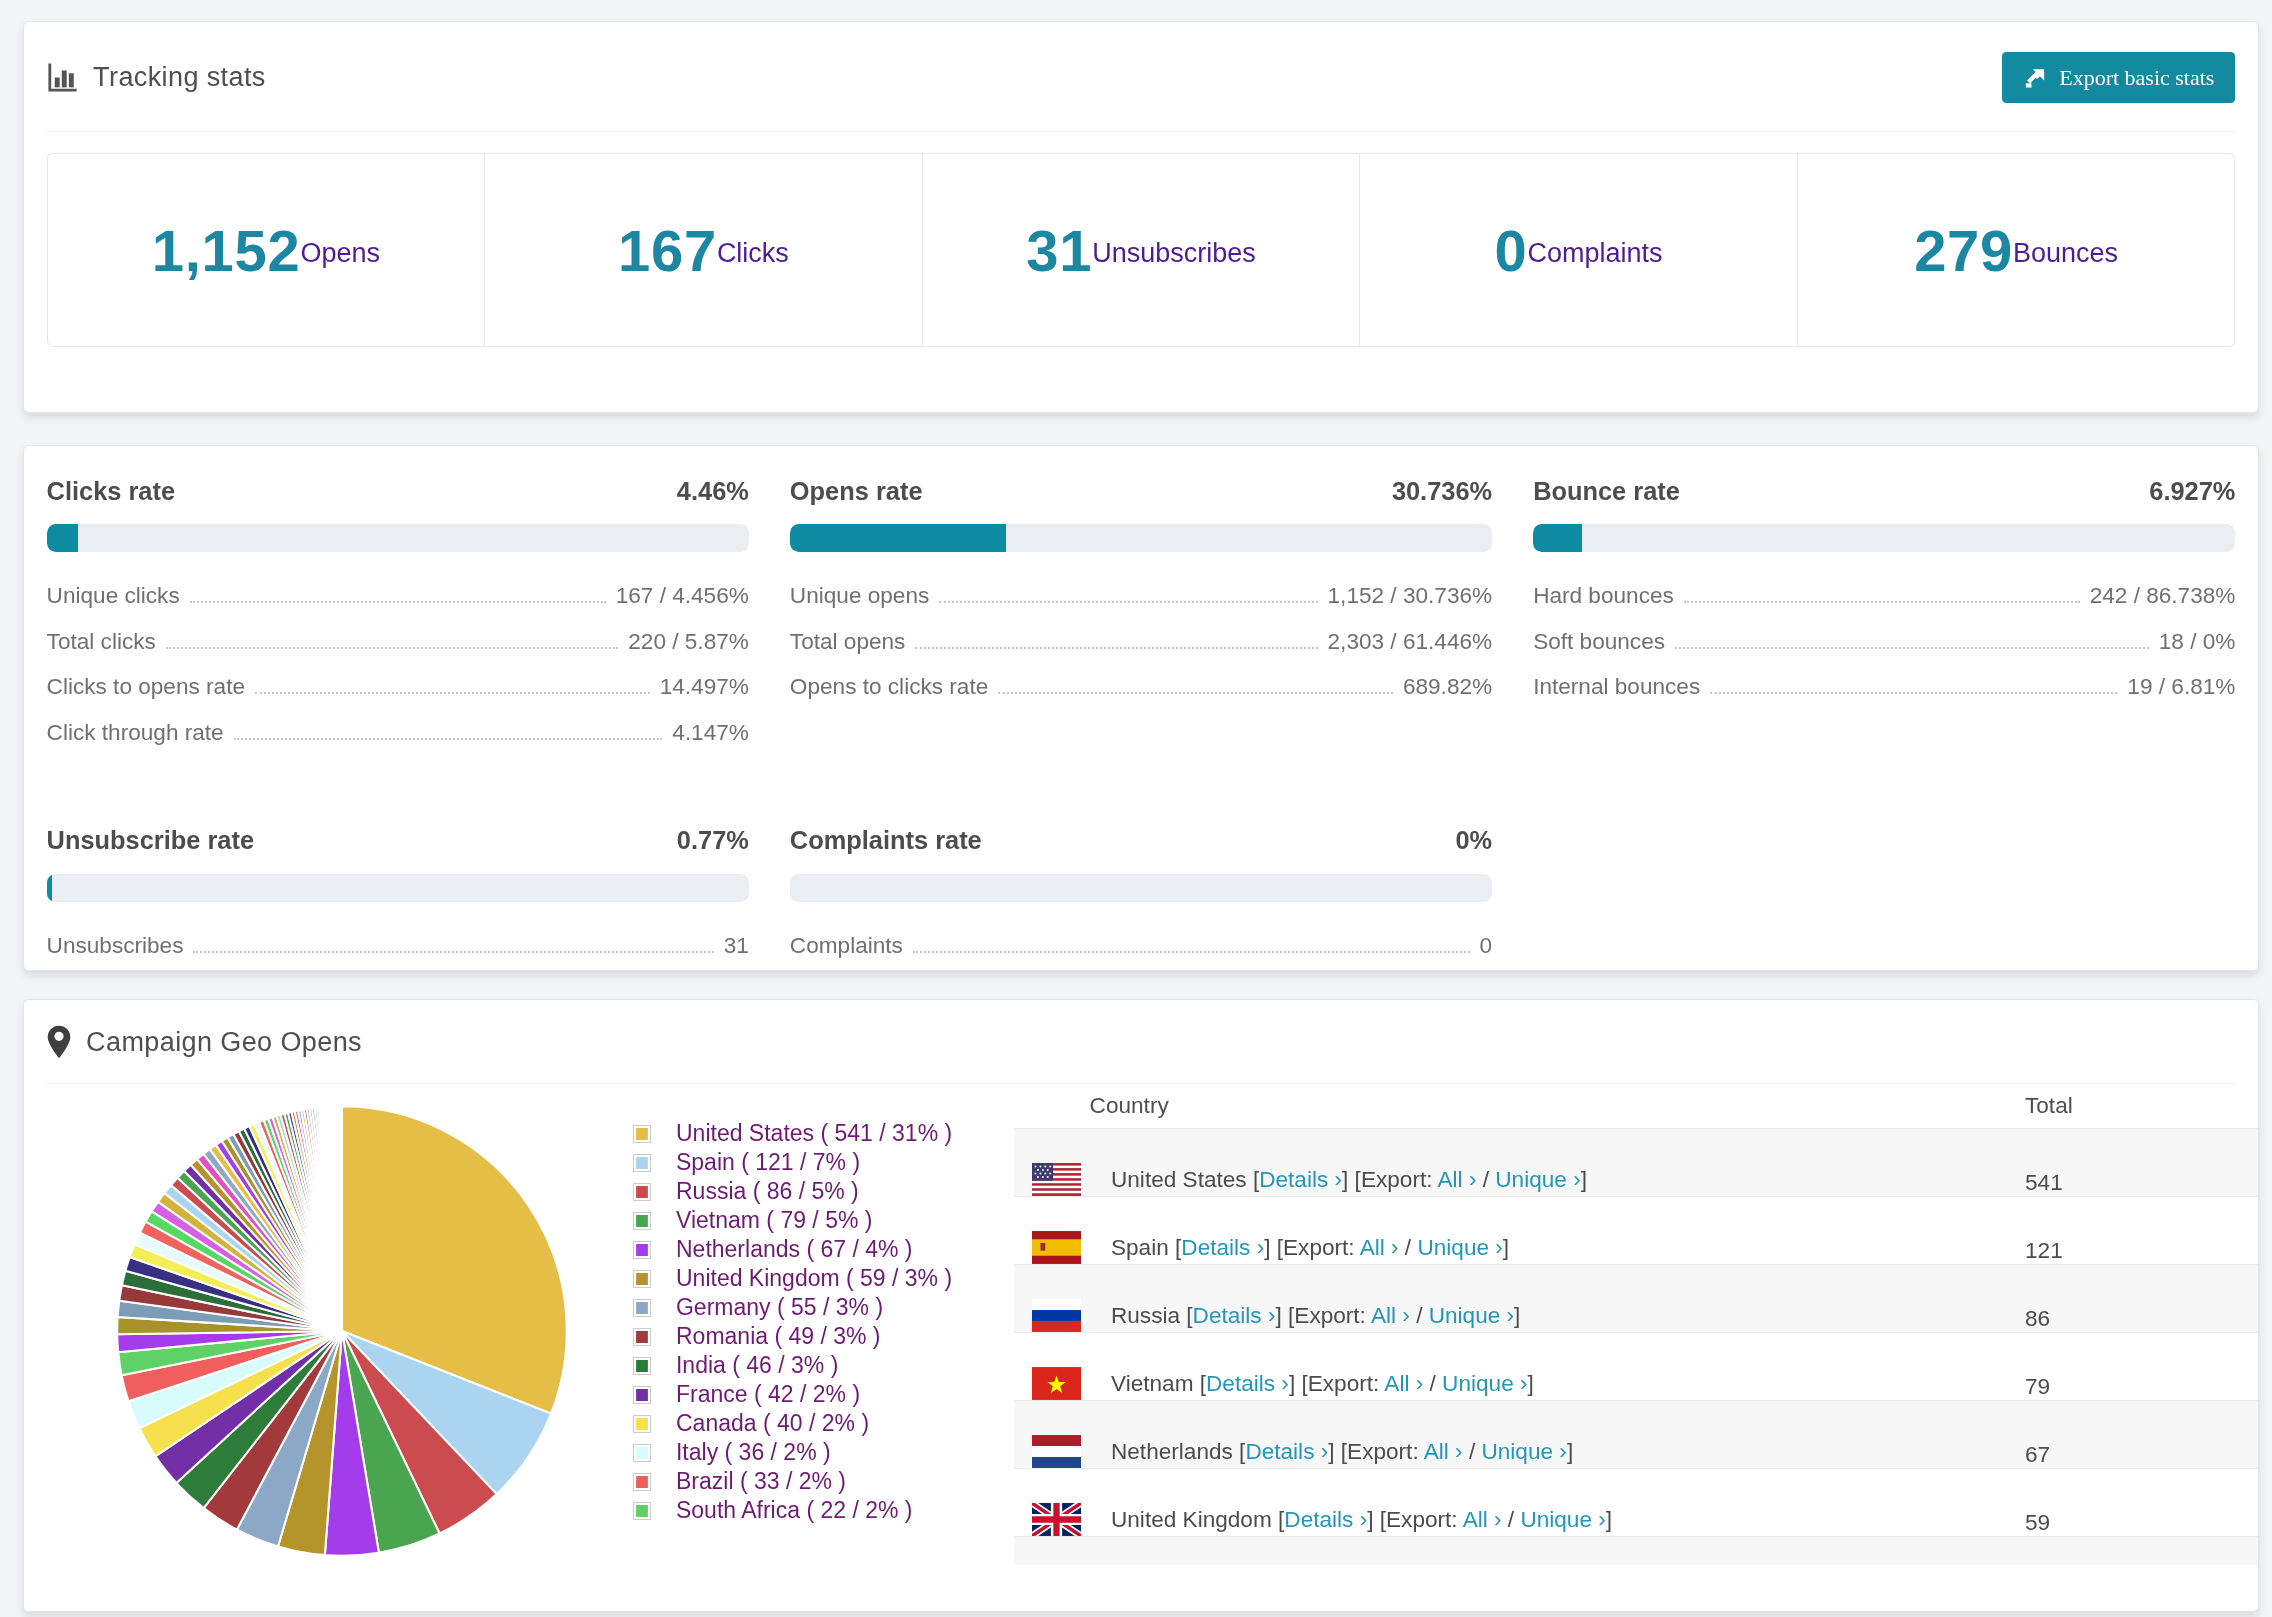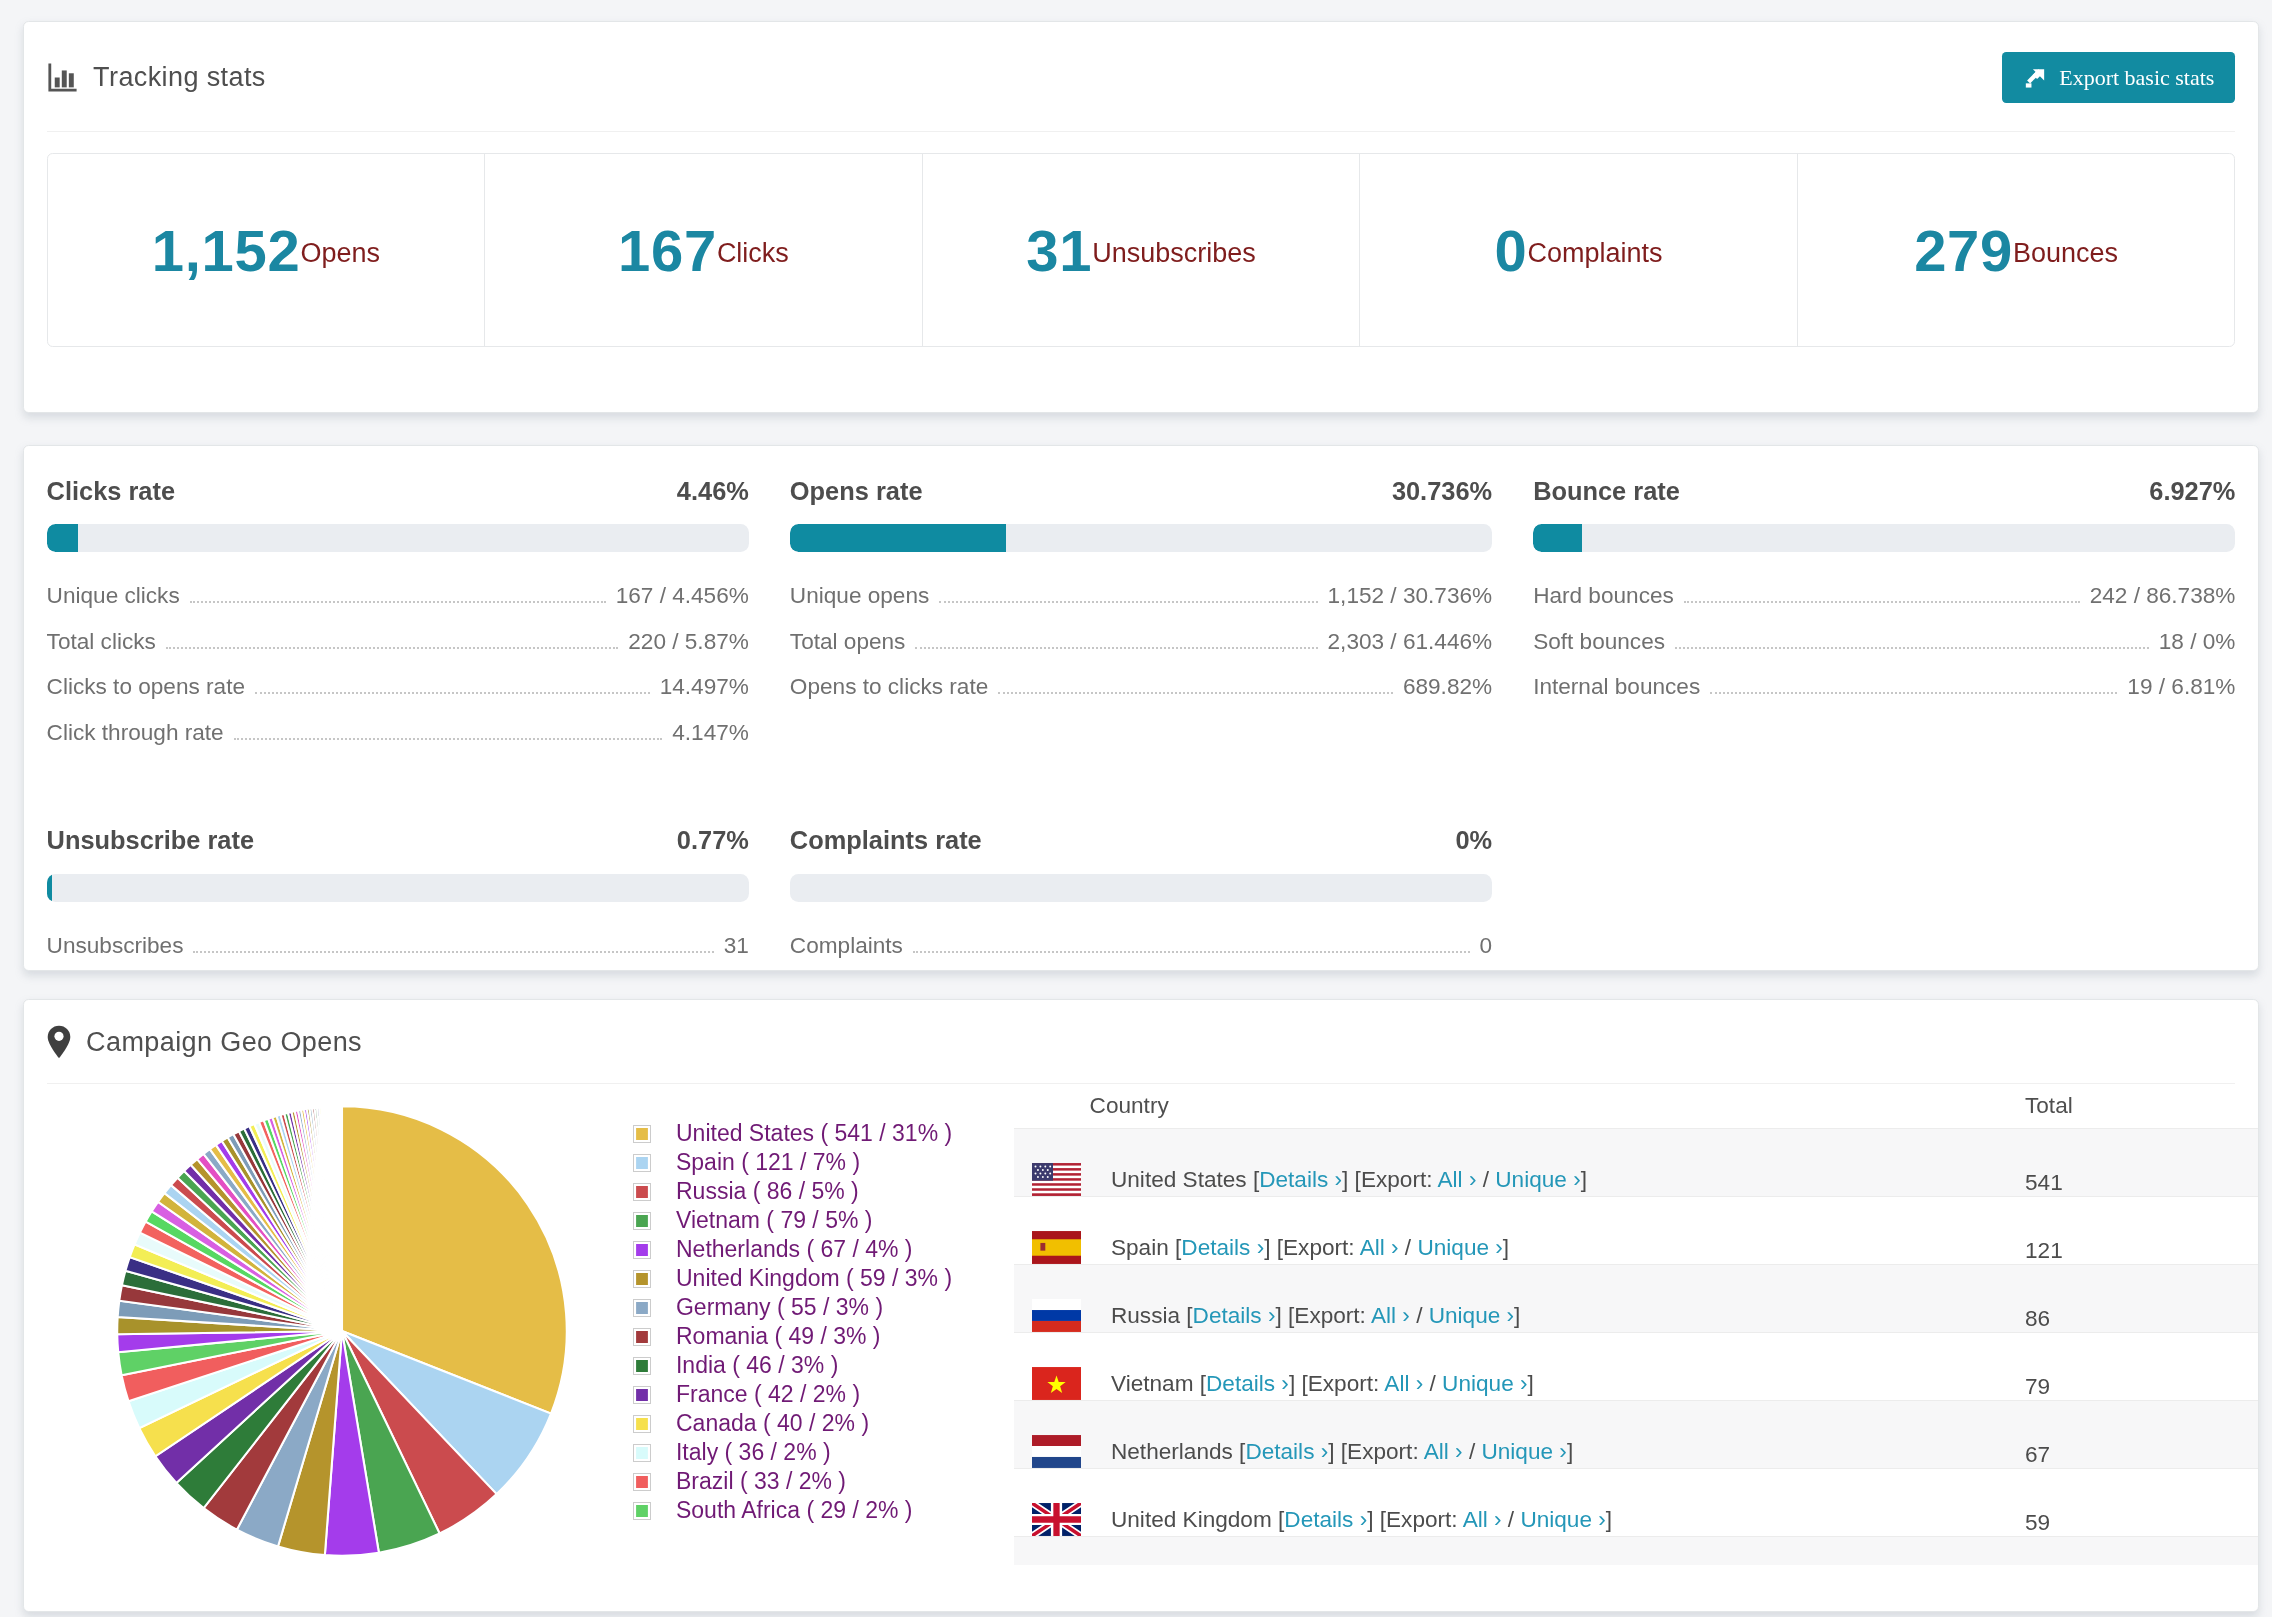--- a/index.html
+++ b/index.html
@@ -37,21 +37,21 @@
     display:flex;
     margin:21px 22.6px 0 22.6px;
     border:0.7px solid #e6e8ea; border-radius:5.6px;
     height:194px;
   }
   .stat-cell {
     flex:1; display:flex; align-items:center; justify-content:center;
   }
   .stat-cell + .stat-cell { border-left:0.7px solid #e6e8ea; }
   .stat-value { font-size:58px; font-weight:700; color:#1b87a2; letter-spacing:0.7px; }
-  .stat-label { font-size:27px; color:#7f1d1d; margin-top:7px; }
+  .stat-label { font-size:27px; color:#4c1d95; margin-top:7px; }
   .card-tracking { height:392px; margin-bottom:32px; }
 
   
   .card-rates { height:526px; margin-bottom:28px; padding:31px 22.6px 0 22.6px; }
   .rates-grid {
     display:grid; grid-template-columns:repeat(3,1fr);
     column-gap:41px; row-gap:61px;
   }
   .rate-head { display:flex; justify-content:space-between; align-items:baseline; }
   .rate-title, .rate-value { font-size:25.4px; font-weight:700; color:#4d4d4d; }
@@ -402,21 +402,21 @@
           <div class="legend-item">
             <span class="legend-swatch" style="background: rgb(216, 251, 251);"></span>
             <span class="legend-label">Italy ( 36 / 2% )</span>
           </div>
           <div class="legend-item">
             <span class="legend-swatch" style="background: rgb(241, 94, 94);"></span>
             <span class="legend-label">Brazil ( 33 / 2% )</span>
           </div>
           <div class="legend-item">
             <span class="legend-swatch" style="background: rgb(95, 209, 102);"></span>
-            <span class="legend-label">South Africa ( 29 / 2% )</span>
+            <span class="legend-label">South Africa ( 22 / 2% )</span>
           </div>
         </div>
       <div class="table-wrap" id="geo-table">
         <div class="t-head">
           <span class="col-country">Country</span>
           <span class="col-total">Total</span>
         </div>
       <div class="t-row striped">
             <div class="col-country">
               <svg class="flag" width="49" height="33" viewBox="0 0 70 47">

